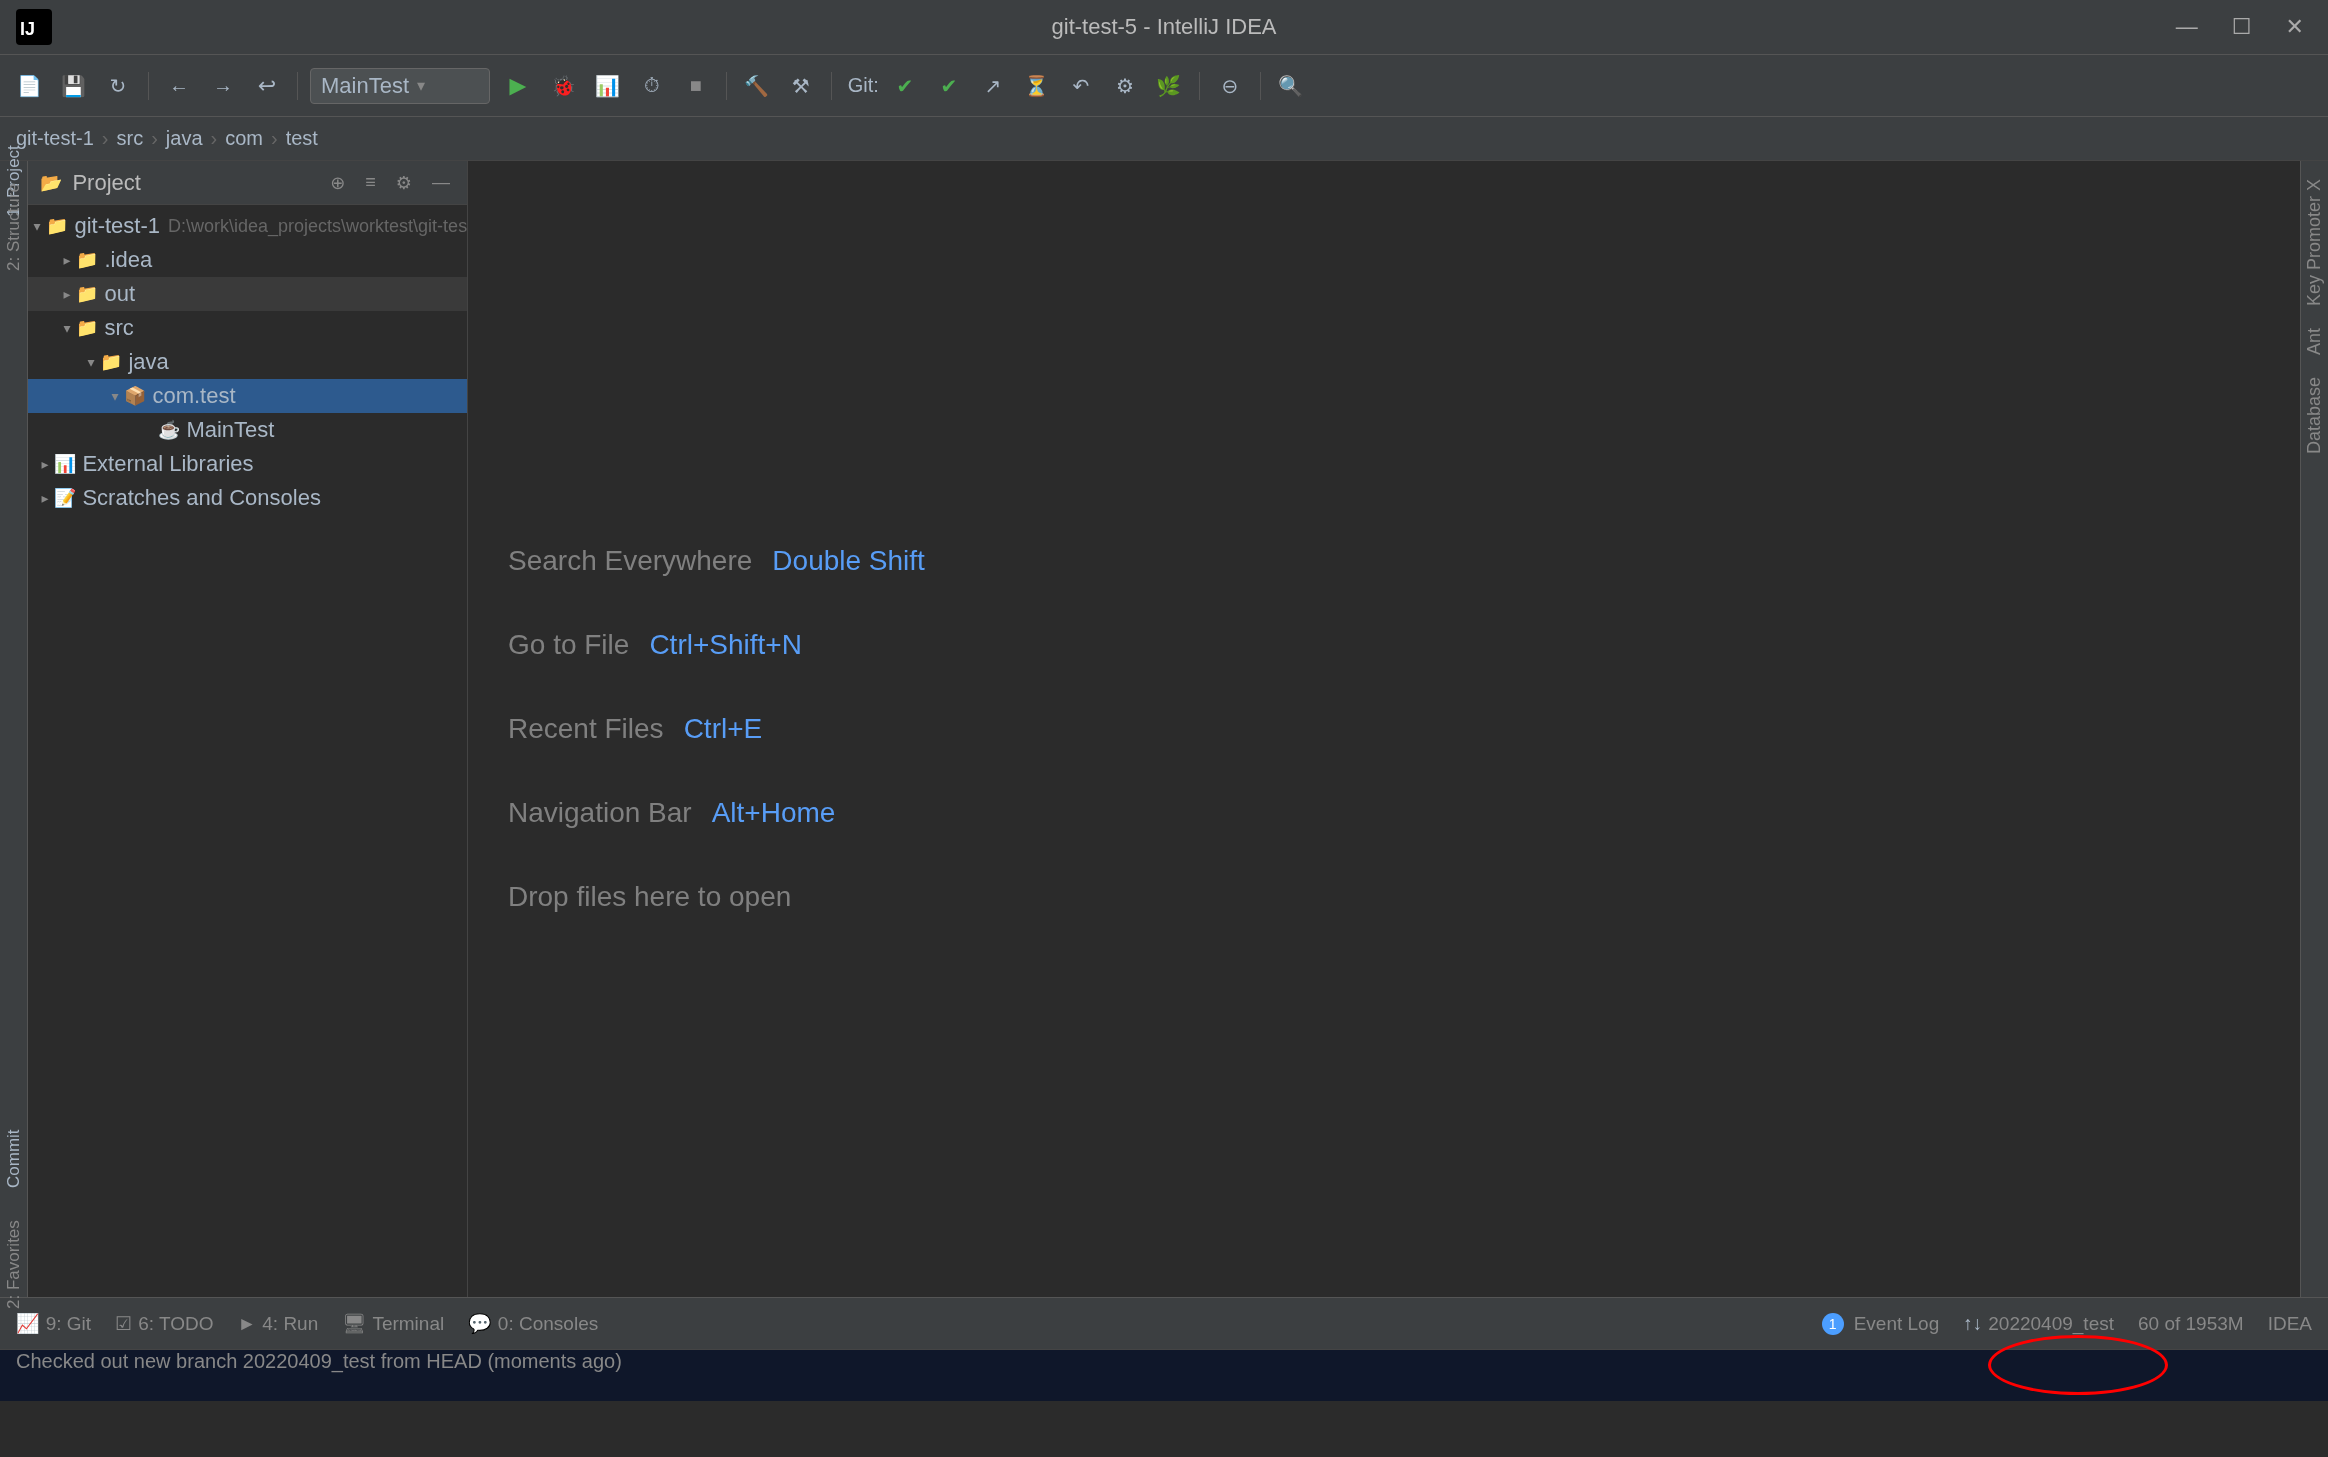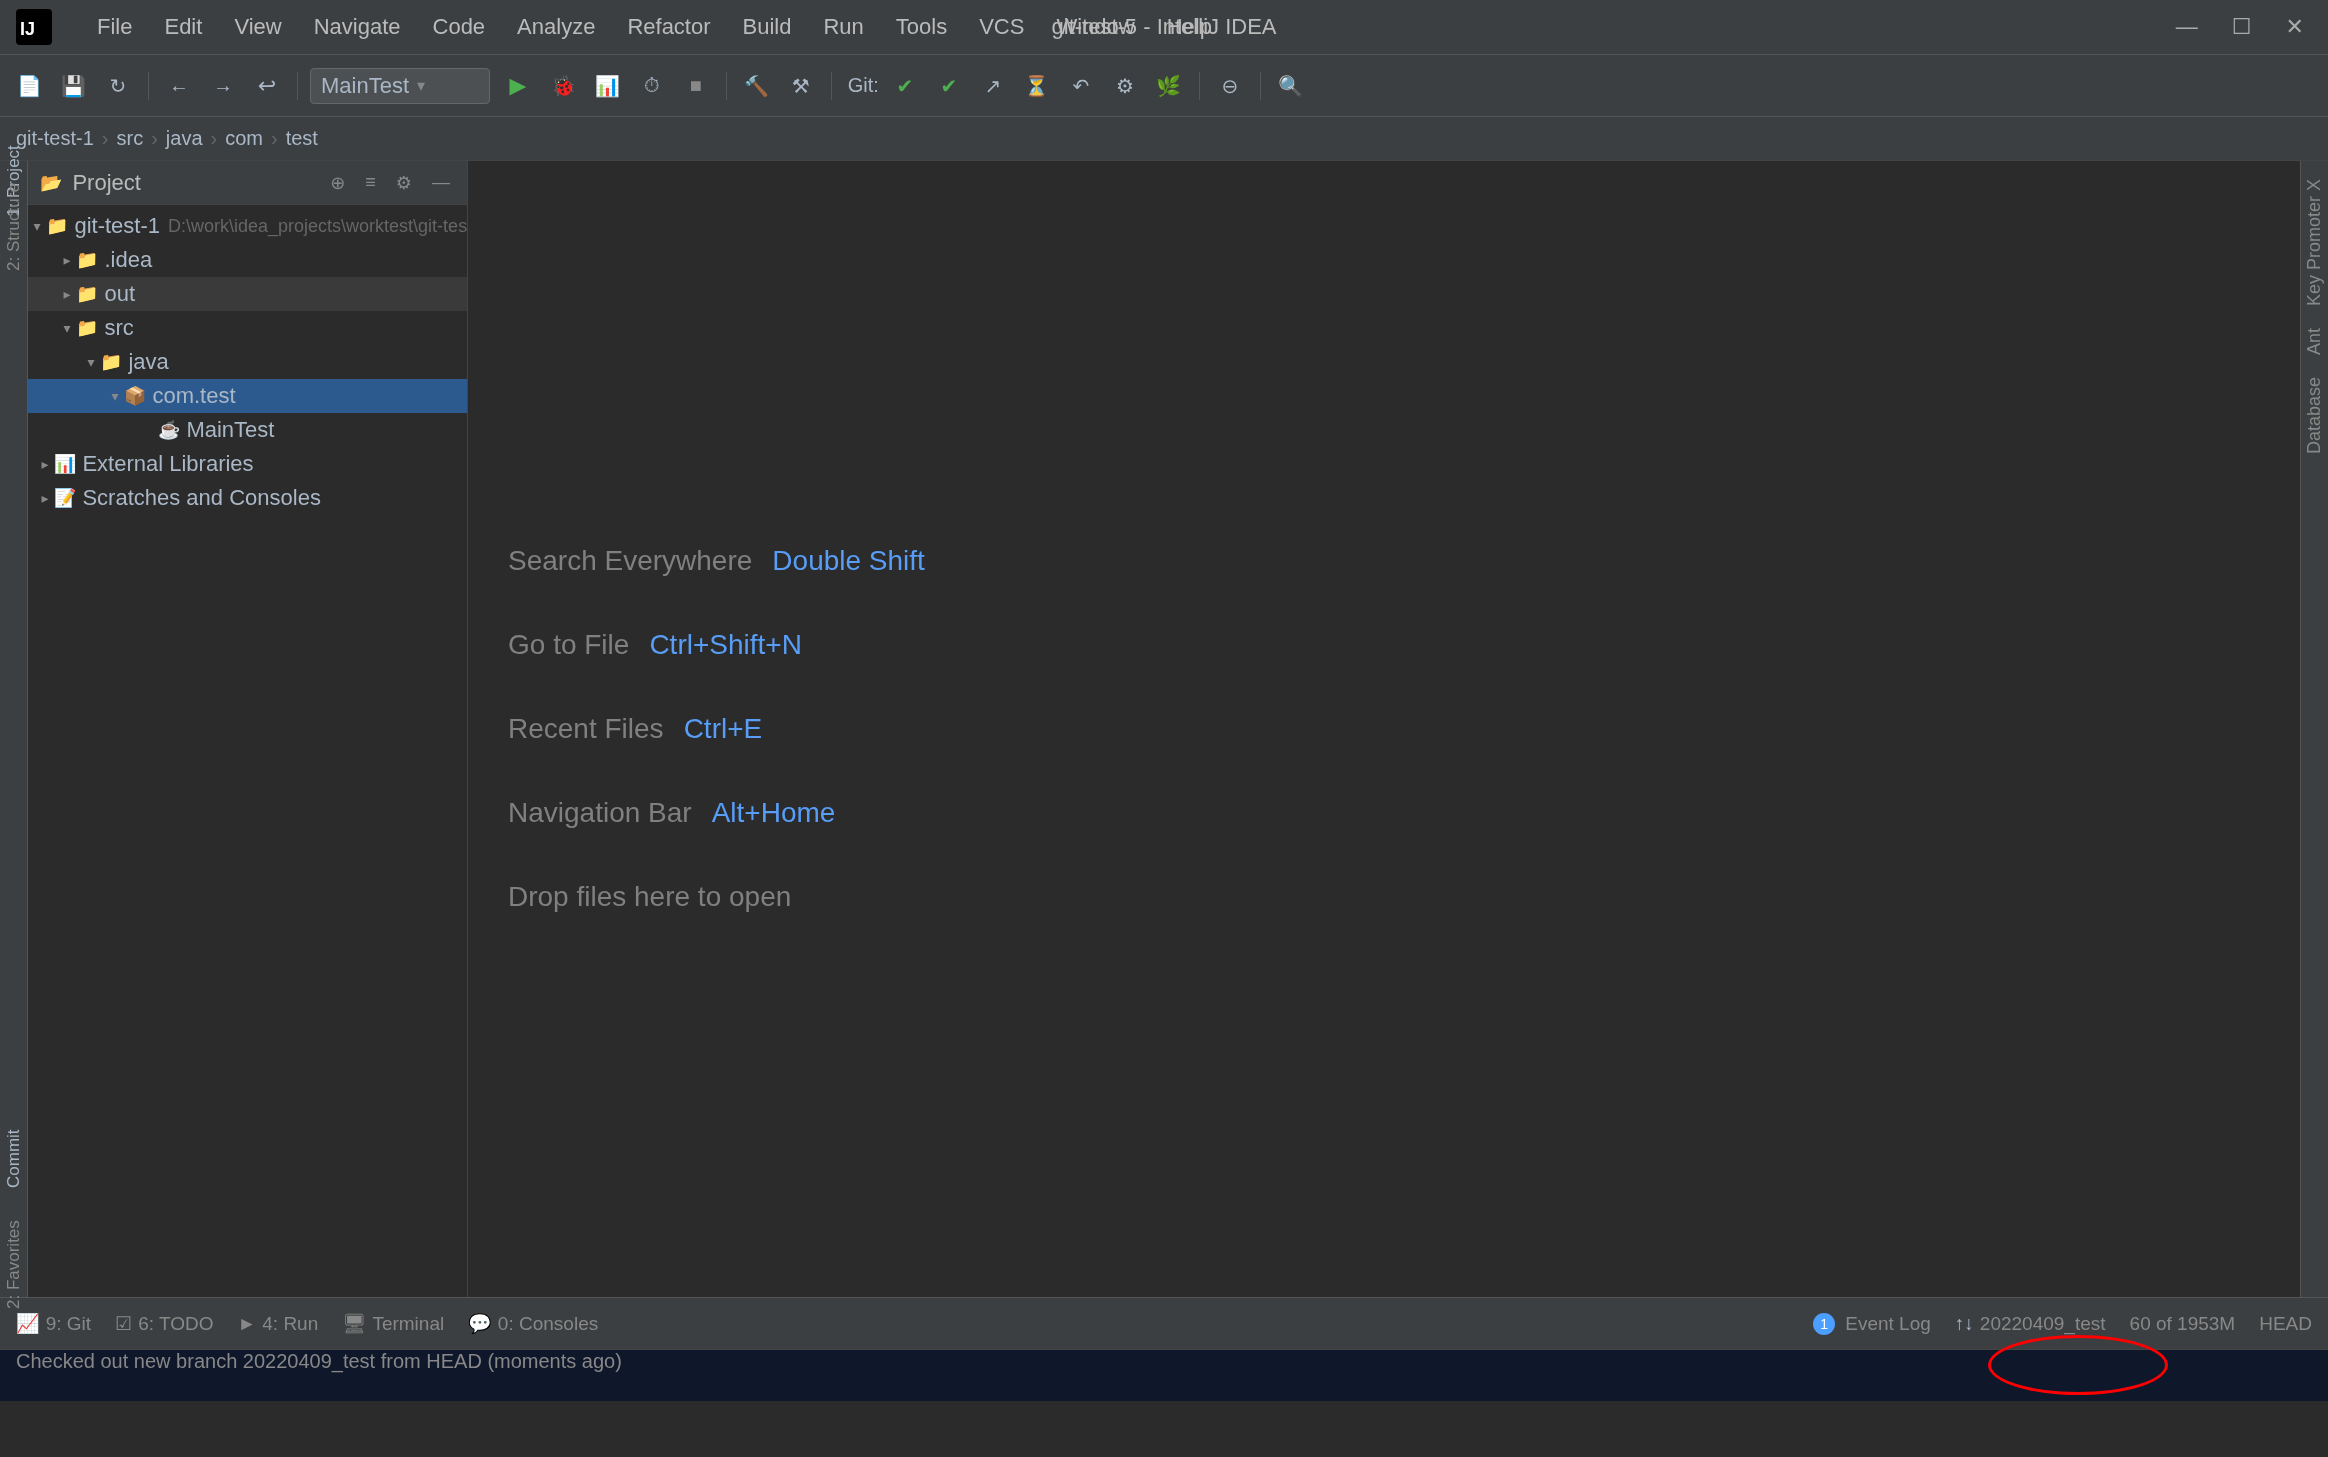--- a/index.html
+++ b/index.html
@@ -363,35 +363,20 @@
 
 <div class="title-bar">
 
   <div class="title-bar-logo">
     <svg width="36" height="36" viewBox="0 0 36 36">
       <rect width="36" height="36" rx="4" fill="#000"></rect>
       <text x="4" y="26" font-size="18" fill="white" font-weight="bold">IJ</text>
     </svg>
   </div>
 
-  <div class="title-bar-menus">
-    <span class="menu-item">File</span>
-    <span class="menu-item">Edit</span>
-    <span class="menu-item">View</span>
-    <span class="menu-item">Navigate</span>
-    <span class="menu-item">Code</span>
-    <span class="menu-item">Analyze</span>
-    <span class="menu-item">Refactor</span>
-    <span class="menu-item">Build</span>
-    <span class="menu-item">Run</span>
-    <span class="menu-item">Tools</span>
-    <span class="menu-item">VCS</span>
-    <span class="menu-item">Window</span>
-    <span class="menu-item">Help</span>
-  </div>
 
   <div class="title-bar-title">git-test-5 - IntelliJ IDEA</div>
 
   <div class="title-bar-controls">
     <span class="title-btn">—</span>
     <span class="title-btn">☐</span>
     <span class="title-btn">✕</span>
   </div>
 </div>
 
@@ -605,21 +590,21 @@
       <span>Event Log</span>
     </div>
     <div class="status-item">
       <span style="color:#a9b7c6;">↑↓</span>
       <span>20220409_test</span>
     </div>
     <div class="status-item">
       <span>60 of 1953M</span>
     </div>
     <div class="status-item">
-      <span>HEAD</span>
+      <span>IDEA</span>
     </div>
   </div>
 </div>
 
 <div class="notification-bar">
   <span class="notification-text">Checked out new branch 20220409_test from HEAD (moments ago)</span>
 </div>
 
 <div class="red-circle"></div>
 

